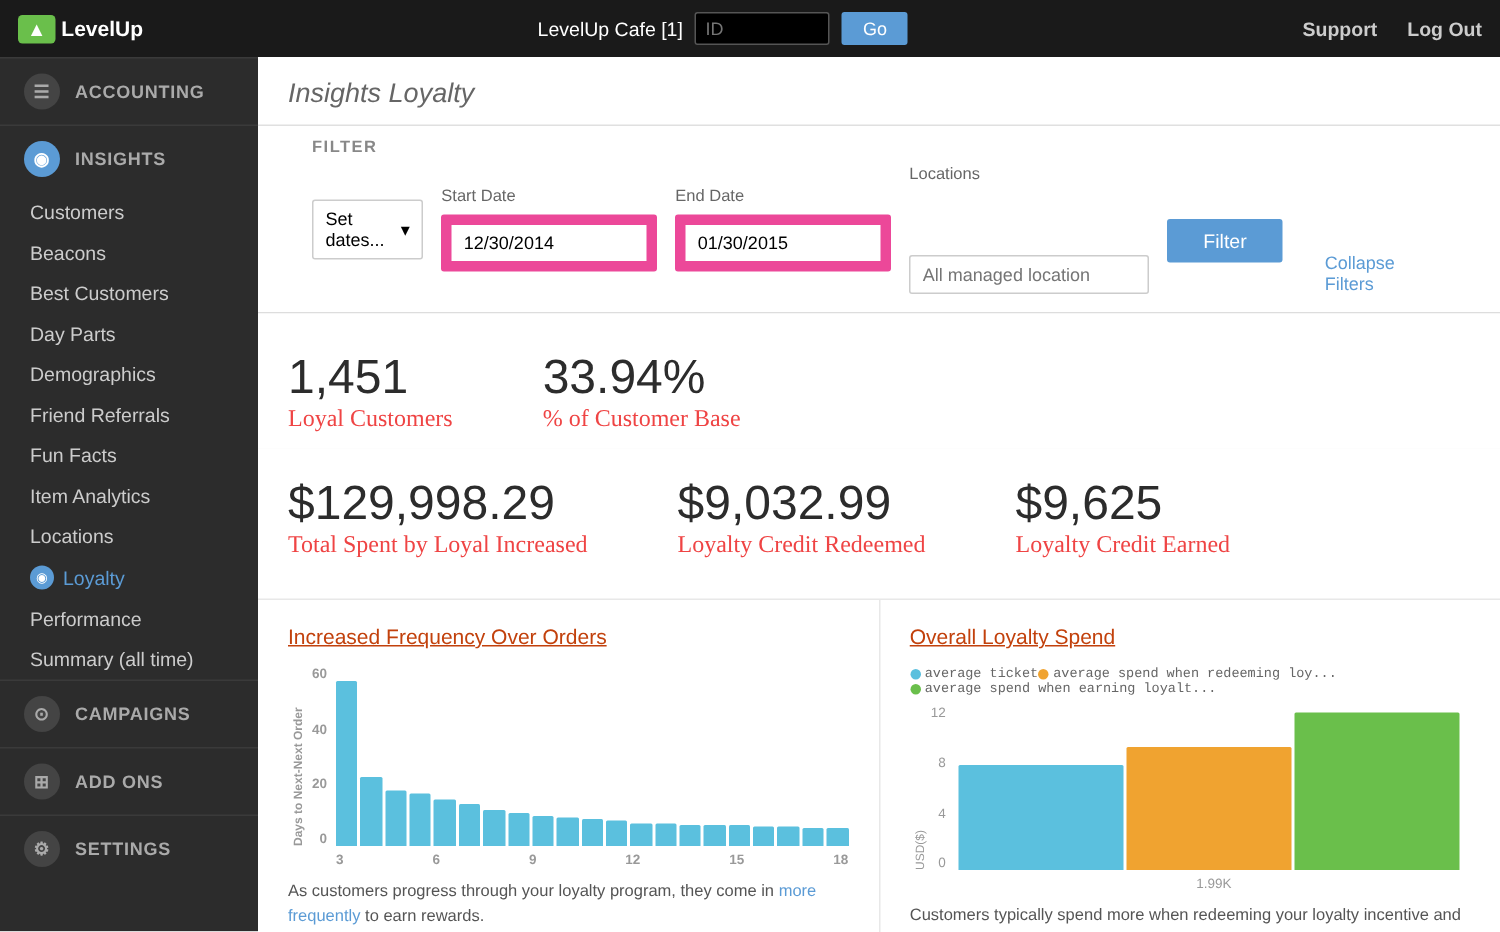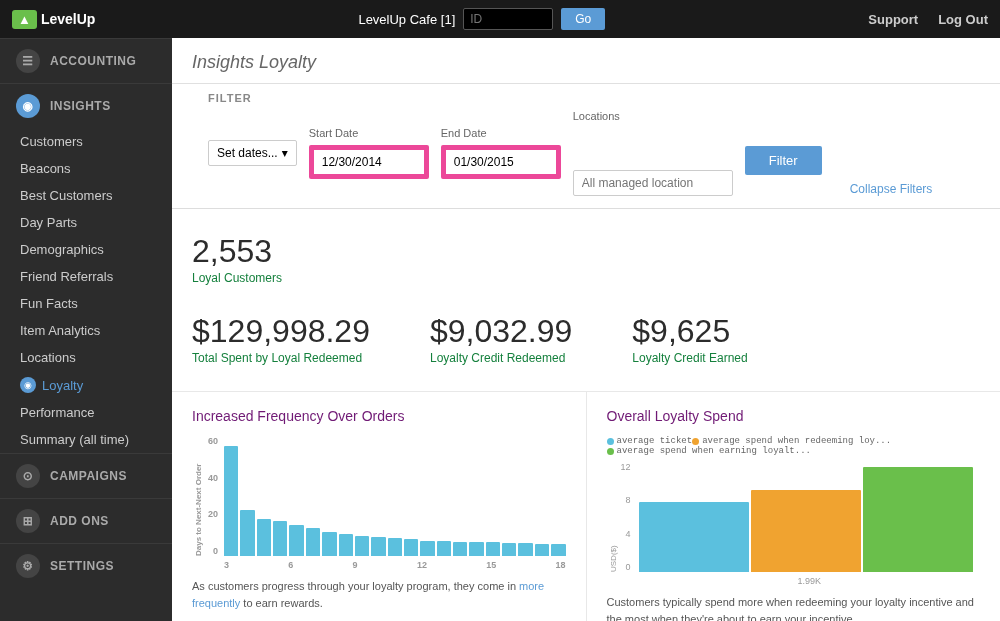--- a/index.html
+++ b/index.html
@@ -164,25 +164,25 @@
     .filter-field {
       display: flex;
       flex-direction: column;
       gap: 6px;
     }
     .filter-field-label {
       font-size: 11px;
       color: #666;
     }
     .filter-input {
-      border: 5px solid #ec4899;
+      border: 7px solid #ec4899;
       padding: 5px 8px;
       font-size: 12px;
       border-radius: 2px;
-      width: 120px;
+      width: 144px;
       outline: none;
     }
     .filter-select {
       border: 1px solid #ccc;
       padding: 5px 8px;
       font-size: 12px;
       border-radius: 2px;
       background: white;
       cursor: pointer;
       display: flex;
@@ -221,44 +221,46 @@
     .stat-item {
       padding: 10px 20px 10px 0;
     }
     .stat-value {
       font-size: 32px;
       font-weight: 300;
       color: #2c2c2c;
       line-height: 1;
     }
     .stat-label {
-      font-size: 12px;
-      color: #15803d;
+      font-size: 16px;
+      color: #ef4444;
       margin-top: 4px;
+      font-family: Liberation Serif, serif;
     }
 
     
     .charts-section {
       display: flex;
       gap: 0;
       flex: 1;
       padding: 0;
       background: white;
     }
     .chart-panel {
       flex: 1;
       padding: 16px 20px;
       border-right: 1px solid #e8e8e8;
     }
     .chart-panel:last-child { border-right: none; }
     .chart-title {
       font-size: 14px;
-      color: #701a75;
+      color: #c2410c;
       font-weight: 400;
       margin-bottom: 12px;
+      text-decoration: underline;
     }
 
     
     .chart-legend {
       display: flex;
       gap: 0;
       font-size: 9px;
       color: #666;
       margin-bottom: 6px;
       flex-wrap: wrap;
@@ -414,29 +416,33 @@
             <input type="text" class="filter-locations-input" placeholder="All managed location" style="">
           </div>
           <button class="filter-btn">Filter</button>
         </div>
         <span class="collapse-filters" style="margin-left:28px;">Collapse Filters</span>
       </div>
     </div>
 
     <div style="background:white;padding:16px 20px 0;display:flex;gap:40px;">
       <div class="stat-item">
-        <div class="stat-value">2,553</div>
+        <div class="stat-value">1,451</div>
         <div class="stat-label">Loyal Customers</div>
+      </div>
+      <div class="stat-item">
+        <div class="stat-value">33.94%</div>
+        <div class="stat-label">% of Customer Base</div>
       </div>
     </div>
 
     <div style="background:white;padding:10px 20px 16px;display:flex;gap:40px;border-bottom:1px solid #e8e8e8;">
       <div class="stat-item">
         <div class="stat-value">$129,998.29</div>
-        <div class="stat-label">Total Spent by Loyal Redeemed</div>
+        <div class="stat-label">Total Spent by Loyal Increased</div>
       </div>
       <div class="stat-item">
         <div class="stat-value">$9,032.99</div>
         <div class="stat-label">Loyalty Credit Redeemed</div>
       </div>
       <div class="stat-item">
         <div class="stat-value">$9,625</div>
         <div class="stat-label">Loyalty Credit Earned</div>
       </div>
     </div>

